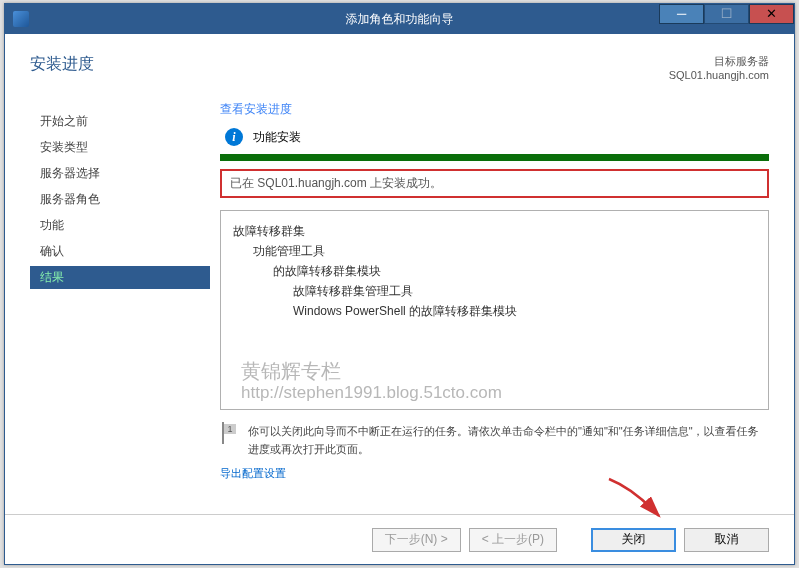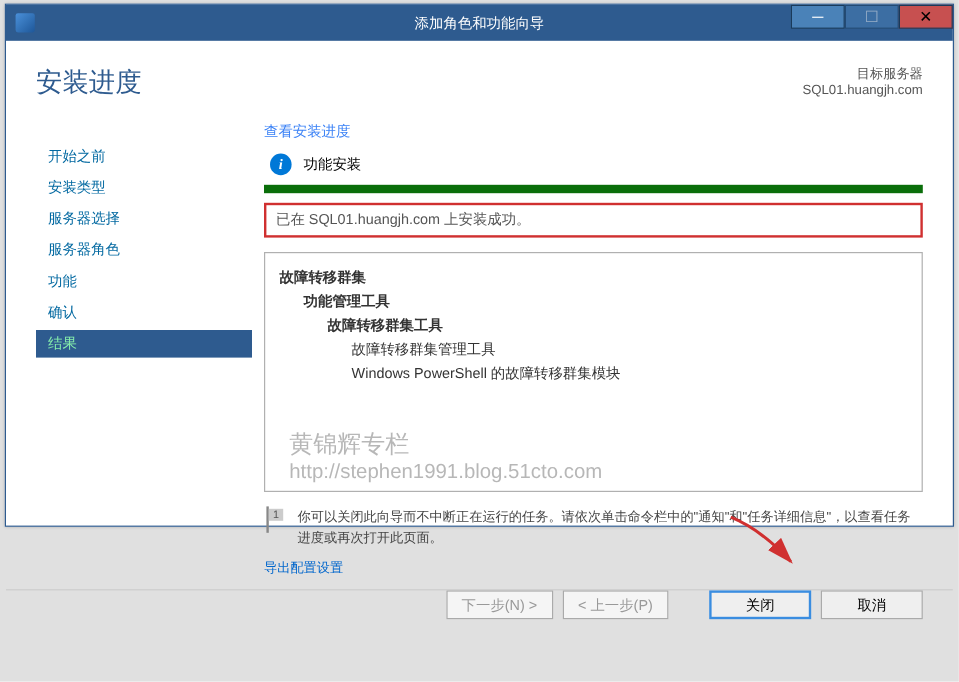--- a/index.html
+++ b/index.html
@@ -1,36 +1,36 @@
 <!DOCTYPE html>
 <html><head>
   <meta charset="utf-8">
   <style>
     * { margin: 0; padding: 0; box-sizing: border-box; font-family: "Microsoft YaHei", "Segoe UI", sans-serif; }
     body { background: #e0e0e0; width: 799px; height: 568px; position: relative; }
     
-    .window { position: absolute; left: 4px; top: 3px; width: 791px; height: 436px; background: #fff; border: 1px solid #2e5b8f; box-shadow: 0 0 3px rgba(0,0,0,0.3); }
+    .window { position: absolute; left: 4px; top: 3px; width: 791px; height: 562px; background: #fff; border: 1px solid #2e5b8f; box-shadow: 0 0 3px rgba(0,0,0,0.3); }
     
     .titlebar { height: 30px; background: #2e5b8f; display: flex; align-items: center; position: relative; }
     .title-icon { width: 16px; height: 16px; margin-left: 8px; background: linear-gradient(135deg, #4a90d9, #1e5799); border-radius: 2px; }
     .title-text { color: #fff; font-size: 12px; position: absolute; left: 50%; transform: translateX(-50%); }
     .win-controls { position: absolute; right: 0; top: 0; display: flex; }
     .win-btn { width: 45px; height: 20px; display: flex; align-items: center; justify-content: center; border: 1px solid #1a3a5a; font-size: 13px; font-family: "Segoe UI Symbol"; }
     .win-min { background: #4a82b8; color: #fff; }
     .win-max { background: #4a82b8; color: #fff; }
     .win-close { background: #c75050; color: #000; }
     .win-max.disabled { opacity: 0.5; }
     
     .content { display: flex; height: calc(100% - 30px); flex-direction: column; }
     .main { display: flex; flex: 1; padding: 20px 25px 10px 25px; }
     
     .left-col { width: 180px; }
-    .page-heading { color: #2e5b8f; font-size: 22px; font-weight: 300; margin-bottom: 35px; }
+    .page-heading { color: #2e5b8f; font-size: 16px; font-weight: 300; margin-bottom: 35px; }
     .steps { list-style: none; }
-    .step { font-size: 12px; padding: 3px 10px; margin-bottom: 3px; color: #0369a1; }
+    .step { font-size: 12px; padding: 3px 10px; margin-bottom: 3px; color: #404040; }
     .step.active { background: #2e5b8f; color: #86efac; }
     
     .right-col { flex: 1; padding-left: 10px; }
     .server-info { text-align: right; font-size: 11px; color: #555; margin-bottom: 20px; }
     .server-label { display: block; font-family: Liberation Mono, monospace; }
     .server-name { display: block; }
     
     .section-label { font-size: 12px; color: #3b82f6; margin-bottom: 10px; }
     
     .status-row { display: flex; align-items: center; gap: 10px; margin-bottom: 8px; padding-left: 5px; }
@@ -39,21 +39,21 @@
     
     .progress-bar { height: 7px; background: #0a6e0a; margin-bottom: 8px; }
     
     .success-box { border: 2px solid #d03030; padding: 4px 8px; font-size: 12px; color: #555; margin-bottom: 12px; display: inline-block; width: 100%; }
     
     .feature-box { border: 1px solid #b0b0b0; padding: 10px 12px; font-size: 12px; color: #333; height: 200px; position: relative; overflow: hidden; }
     .feature-box .line { line-height: 20px; }
     .indent-1 { padding-left: 20px; }
     .indent-2 { padding-left: 40px; }
     .indent-3 { padding-left: 60px; }
-    .bold { font-weight: bold; }
+    .bold { font-weight: normal; }
     
     .watermark { position: absolute; left: 20px; bottom: 5px; font-family: "Courier New", monospace; color: #888; opacity: 0.6; line-height: 22px; pointer-events: none; }
     .watermark .w1 { font-size: 20px; }
     .watermark .w2 { font-size: 17px; }
     
     .hint-row { display: flex; gap: 10px; margin-top: 12px; font-size: 11px; color: #444; line-height: 18px; }
     .flag-icon { width: 18px; height: 22px; flex-shrink: 0; position: relative; }
     .flag-icon::before { content: ""; position: absolute; left: 2px; top: 0; width: 2px; height: 22px; background: #888; }
     .flag-icon::after { content: "1"; position: absolute; left: 4px; top: 2px; width: 12px; height: 10px; background: #ccc; font-size: 9px; text-align: center; line-height: 10px; color: #555; }
     
@@ -110,21 +110,21 @@
           <div class="status-text">功能安装</div>
         </div>
         
         <div class="progress-bar"></div>
         
         <div class="success-box">已在 SQL01.huangjh.com 上安装成功。</div>
         
         <div class="feature-box">
           <div class="line bold">故障转移群集</div>
           <div class="line bold indent-1">功能管理工具</div>
-          <div class="line bold indent-2">故障转移群集工具</div>
+          <div class="line bold indent-2">的故障转移群集模块</div>
           <div class="line indent-3">故障转移群集管理工具</div>
           <div class="line indent-3">Windows PowerShell 的故障转移群集模块</div>
 
           <div class="watermark">
             <div class="w1">黄锦辉专栏</div>
             <div class="w2">http://stephen1991.blog.51cto.com</div>
           </div>
         </div>
         
         <div class="hint-row">

